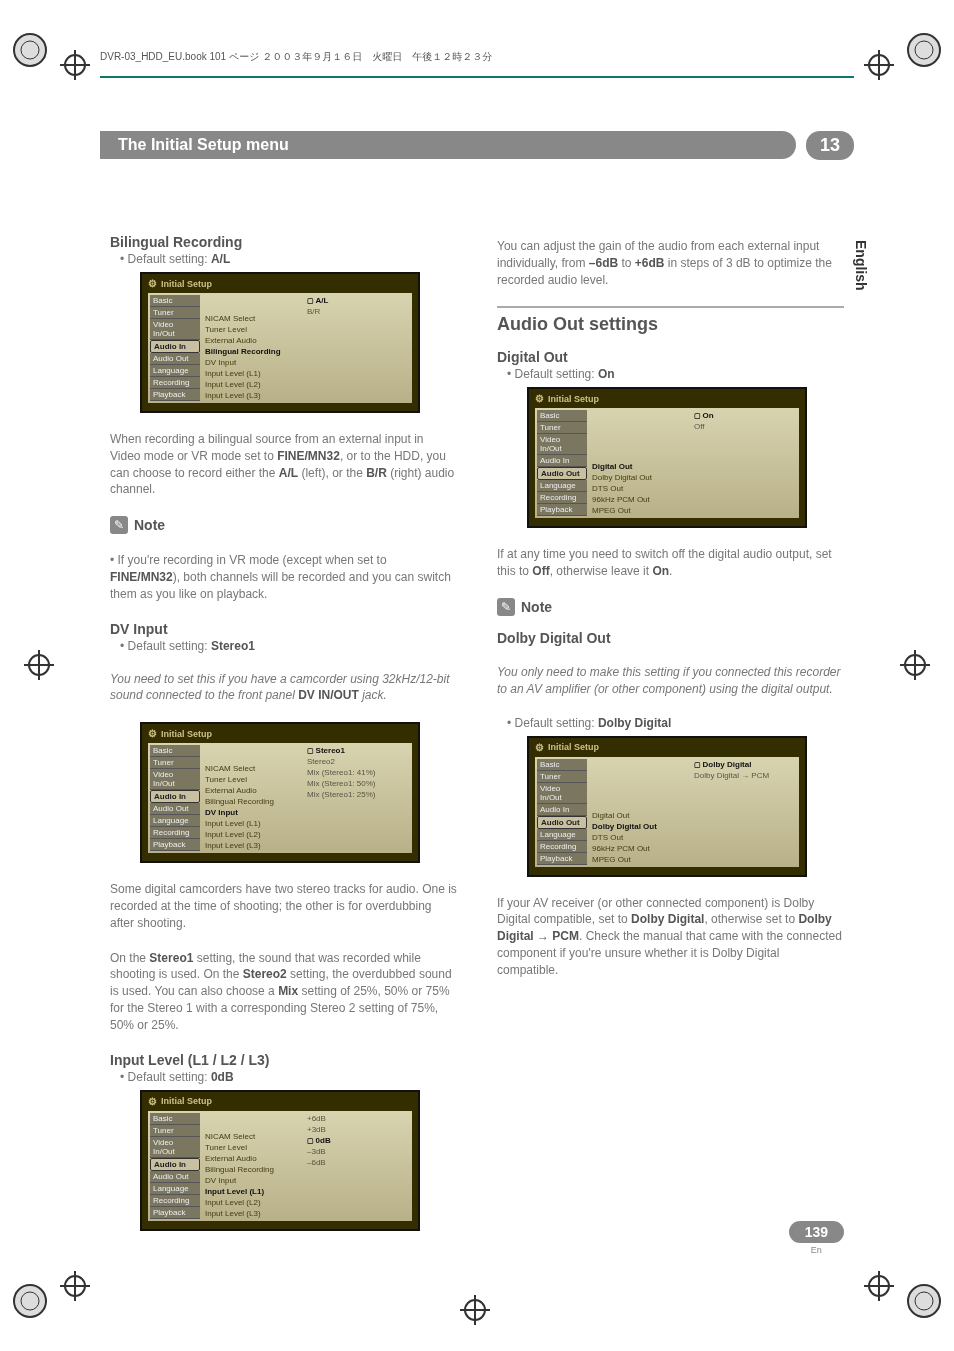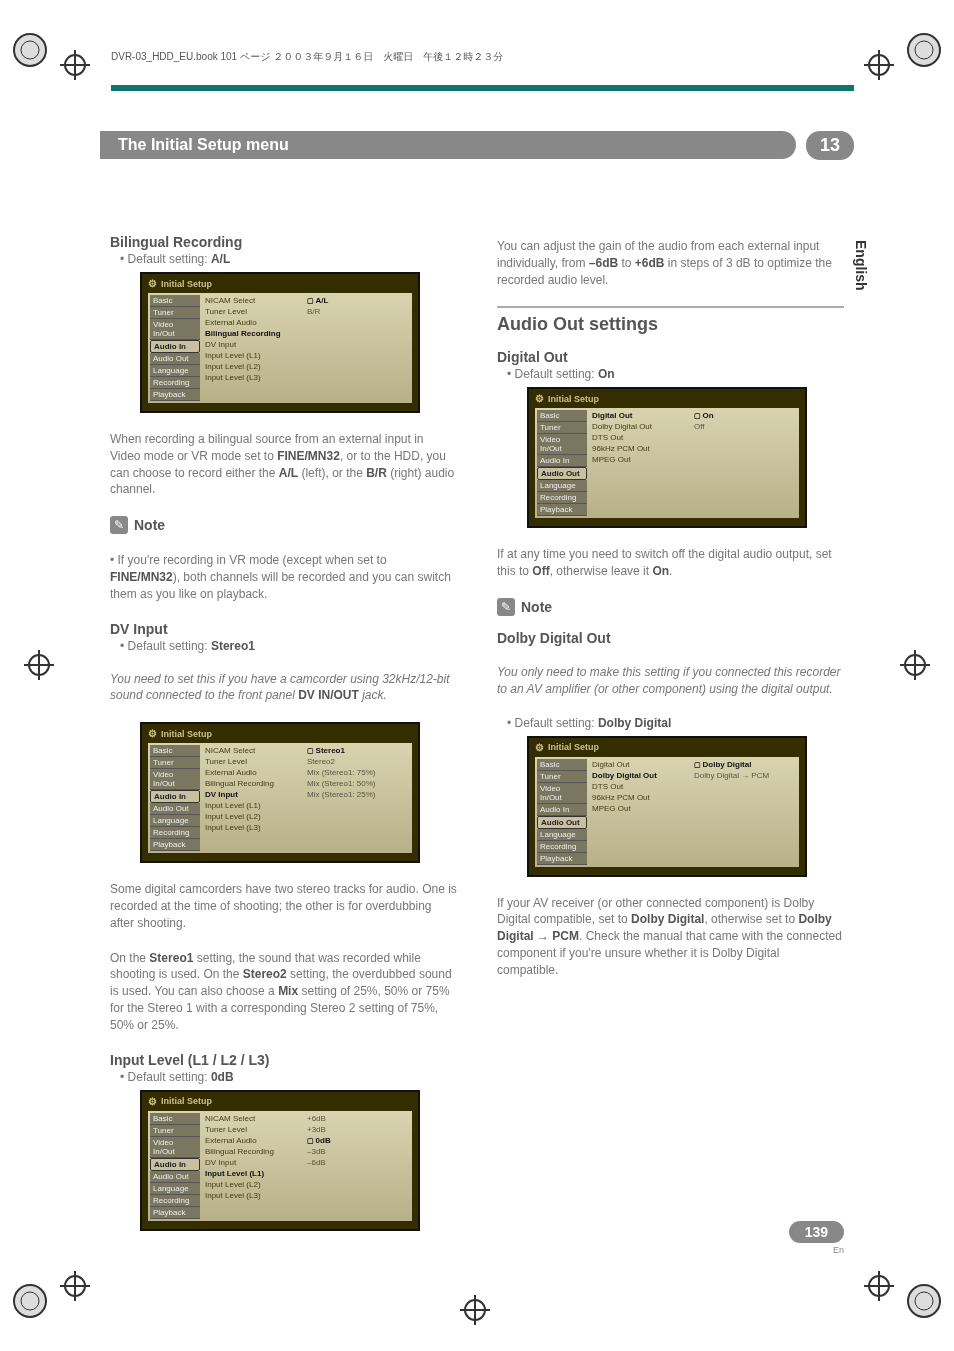--- a/index.html
+++ b/index.html
@@ -25,26 +25,26 @@
   .ch-tr { top: 50px; right: 60px; }
   .ch-bl { bottom: 50px; left: 60px; }
   .ch-br { bottom: 50px; right: 60px; }
   .ch-l  { top: 650px; left: 24px; }
   .ch-r  { top: 650px; right: 24px; }
   .ch-bc { bottom: 26px; left: 460px; }
 
   .top-strip {
     position: absolute;
     top: 50px;
-    left: 111px;
+    left: 100px;
     right: 100px;
     font-size: 10px;
     color: #555;
-    border-bottom: 6px solid #0f766e;
-    padding-bottom: 21px;
+    border-bottom: 2px solid #0f766e;
+    padding-bottom: 12px;
   }
 
   .header-bar {
     position: absolute;
     top: 130px;
     left: 100px;
     right: 100px;
     height: 30px;
     display: flex;
     align-items: center;
@@ -164,20 +164,21 @@
     background: #c8c0a0;
     color: #222;
     border: 1px solid #333;
     border-radius: 2px;
     font-weight: bold;
   }
   .menu-items {
     width: 100px;
     display: flex;
     flex-direction: column;
+    justify-content: flex-end;
   }
   .menu-items div {
     padding: 1px 3px;
     color: #443c10;
     font-size: 8px;
   }
   .menu-items div.sel { color: #111; font-weight: bold; }
   .menu-values {
     flex: 1;
     display: flex;
@@ -195,21 +196,21 @@
   }
   .page-num {
     background: #888;
     color: #fff;
     font-weight: bold;
     padding: 3px 16px;
     border-radius: 12px;
     font-size: 14px;
     display: inline-block;
   }
-  .page-lang { font-size: 9px; color: #888; margin-top: 2px; text-align: right; }
+  .page-lang { font-size: 9px; color: #888; margin-top: 2px; }
 
   strong { color: #555; }
 </style>
 </head>
 <body>
 
 <svg class="regmark reg-tl">
     <circle cx="20" cy="20" r="16" stroke-width="2"></circle>
     <circle cx="20" cy="20" r="9" fill="#333"></circle>
   </svg>
@@ -355,21 +356,21 @@
           <div>External Audio</div>
           <div>Bilingual Recording</div>
           <div class="sel">DV Input</div>
           <div>Input Level (L1)</div>
           <div>Input Level (L2)</div>
           <div>Input Level (L3)</div>
         </div>
         <div class="menu-values">
           <div class="sel"><span class="mark"></span><span>Stereo1</span></div>
           <div>Stereo2</div>
-          <div>Mix (Stereo1: 75%)</div>
+          <div>Mix (Stereo1: 41%)</div>
           <div>Mix (Stereo1: 50%)</div>
           <div>Mix (Stereo1: 25%)</div>
         </div>
       </div>
     </div>
 
     <p class="body">Some digital camcorders have two stereo tracks for audio. One is recorded at the time of shooting; the other is for overdubbing after shooting.</p>
     <p class="body">
       <span>On the </span><strong>Stereo1</strong><span> setting, the sound that was recorded while shooting is used. On the </span><strong>Stereo2</strong><span> setting, the overdubbed sound is used. You can also choose a </span><strong>Mix</strong><span> setting of 25%, 50% or 75% for the Stereo 1 with a corresponding Stereo 2 setting of 75%, 50% or 25%.</span>
     </p>

